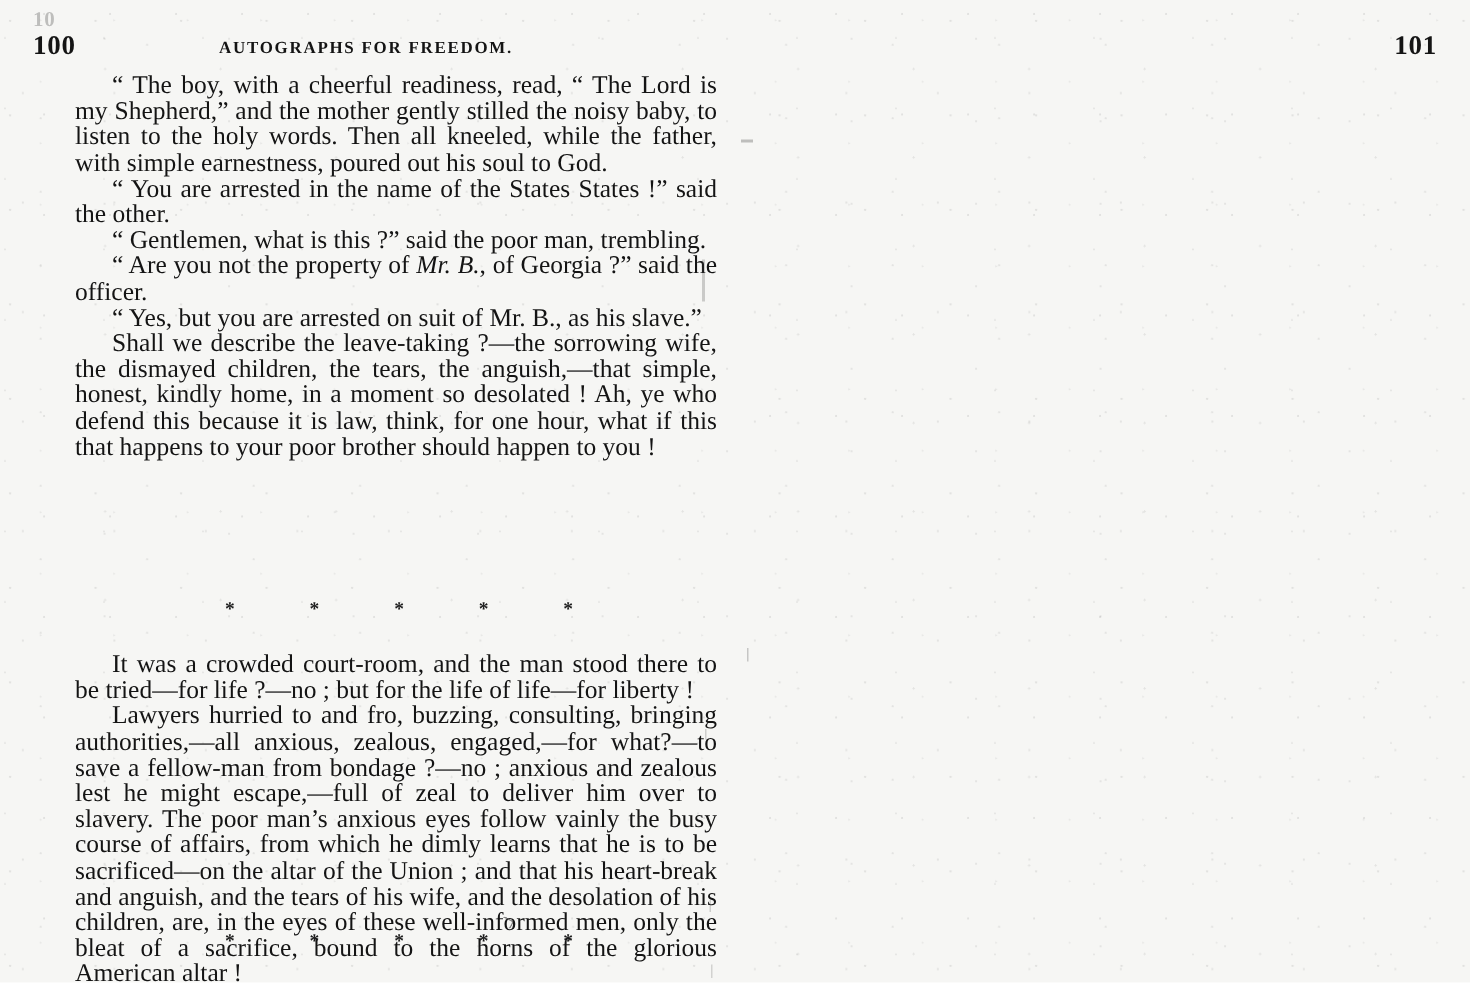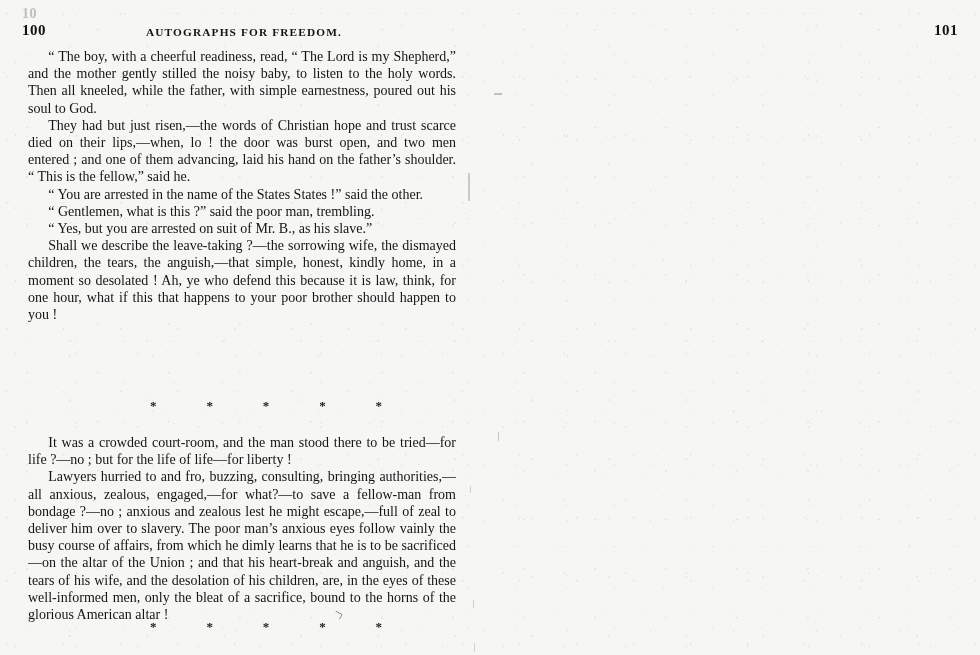--- a/index.html
+++ b/index.html
@@ -50,21 +50,21 @@
     letter-spacing: 1.15px;
     font-weight: 700;
     text-transform: uppercase;
     white-space: nowrap;
   }
   .runhead-left  { left: 146px; }
 
   .folio {
     position: absolute;
     top: 18px;
-    font-size: 15px;
+    font-size: 18px;
     font-weight: 700;
     letter-spacing: .5px;
     line-height: 16px;
   }
   .folio-left  { left: 22px; }
   .folio-right { right: 22px; }
 
   
   .folio-ghost {
     position: absolute;
@@ -76,22 +76,23 @@
     letter-spacing: .5px;
     filter: blur(.4px);
   }
 
   
   .col {
     position: absolute;
     box-sizing: border-box;
     text-align: justify;
     text-justify: inter-word;
-    font-size: 14px;
+    font-size: 17px;
     line-height: 17.2px;
+    margin-left: 22px;
     -webkit-font-smoothing: none;
   }
   .col-left  { left: 28px;  top: 44px; width: 428px; }
 
   .col p {
     margin: 0;
     text-indent: 1.45em;
   }
 
   i, .it { font-style: italic; }
@@ -141,23 +142,23 @@
 
     <div class="folio-ghost">10</div>
 
     <div class="folio folio-left">100</div>
 
     <div class="runhead runhead-left">AUTOGRAPHS FOR FREEDOM.</div>
 
     <div class="col col-left">
       <div>
           <p>“ The boy, with a cheerful readiness, read, “ The Lord is my Shepherd,” and the mother gently stilled the noisy baby, to listen to the holy words. Then all kneeled, while the father, with simple earnestness, poured out his soul to God.</p>
-          <p>They had but just risen,—the words of Christian hope and trust scarce died on their lips,—when, lo ! the door was burst open, and two men entered ; and one of them advancing, laid his hand on the father’s shoulder. “ This is the fellow,” said he.</p>
           <p>“ You are arrested in the name of the States States !” said the other.</p>
           <p>“ Gentlemen, what is this ?” said the poor man, trembling.</p>
+          <p>“ Are you not the property of <i>Mr. B.</i>, of Georgia ?” said the officer.</p>
           <p>“ Yes, but you are arrested on suit of Mr. B., as his slave.”</p>
           <p>Shall we describe the leave-taking ?—the sorrowing wife, the dismayed children, the tears, the anguish,—that simple, honest, kindly home, in a moment so desolated ! Ah, ye who defend this because it is law, think, for one hour, what if this that happens to your poor brother should happen to you !</p>
         </div>
     </div>
 
     <div class="stars stars-1">
       <span>*</span>
       <span>*</span>
       <span>*</span>
       <span>*</span>

